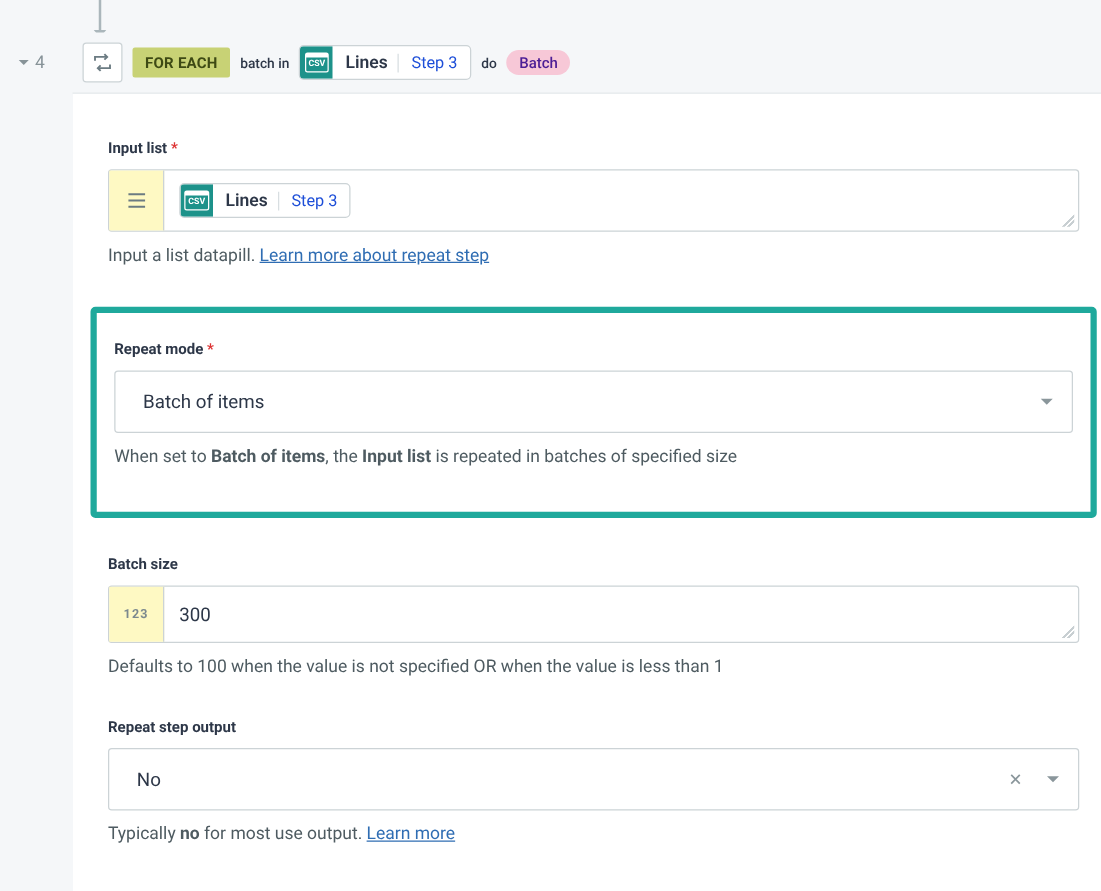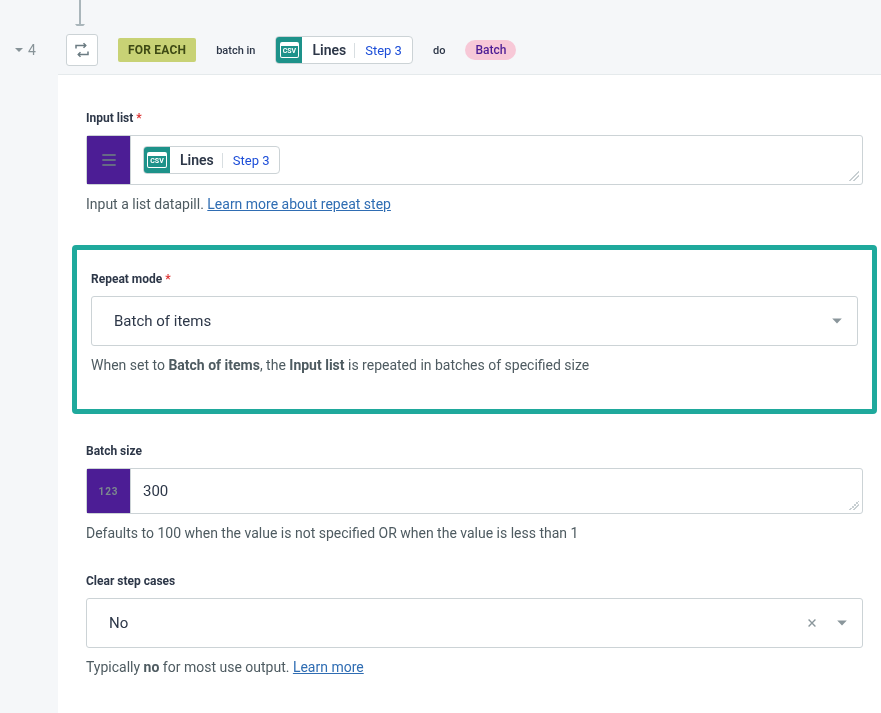--- a/index.html
+++ b/index.html
@@ -52,21 +52,21 @@
 
   
   .step-row {
     position: absolute;
     left: 58px;
     top: 26px;
     right: 0;
     height: 48px;
     display: flex;
     align-items: center;
-    gap: 20px;
+    gap: 8px;
     padding: 8px;
     background: #f5f7f9;
   }
   .step-icon-box {
     width: 32px; height: 32px;
     border: 1px solid #ccd3d6;
     border-radius: 3px;
     background: #fff;
     display:flex; align-items:center; justify-content:center;
   }
@@ -140,21 +140,21 @@
   .input-row {
     display:flex;
     border:1px solid #ccd3d6;
     border-radius:3px;
     min-height:50px;
     background:#fff;
     position:relative;
   }
   .input-prefix {
     width:44px;
-    background:#4c1d95;
+    background:#fef9c3;
     border-right:1px solid #ccd3d6;
     display:flex; align-items:center; justify-content:center;
     color:#6b7b82;
     text-align:center;
   }
   .input-prefix svg { width:20px; height:20px; }
   .prefix-123 { font-size:10px; font-weight:700; letter-spacing:1px; color:#7c898e;}
   .input-body {
     flex:1; padding:10px 12px;
     display:flex; align-items:center;
@@ -281,21 +281,21 @@
       </div>
       <div class="input-body">
         <span>300</span>
         <span class="resize-grip"></span>
       </div>
     </div>
     <p class="helper">Defaults to 100 when the value is not specified OR when the value is less than 1</p>
   </div>
 
   <div class="field">
-    <label class="field-label">Clear step cases</label>
+    <label class="field-label">Repeat step output</label>
     <div class="select-row">
       <span>No</span>
       <span class="select-icons">
         <svg viewBox="0 0 14 14" class="x-icon">
             <path d="M3 3 L11 11 M11 3 L3 11" stroke="#8a969b" stroke-width="1.6"></path>
           </svg>
         <svg viewBox="0 0 10 10">
             <path d="M1 3 L5 7 L9 3 Z" fill="#8a969b"></path>
           </svg>
       </span>

